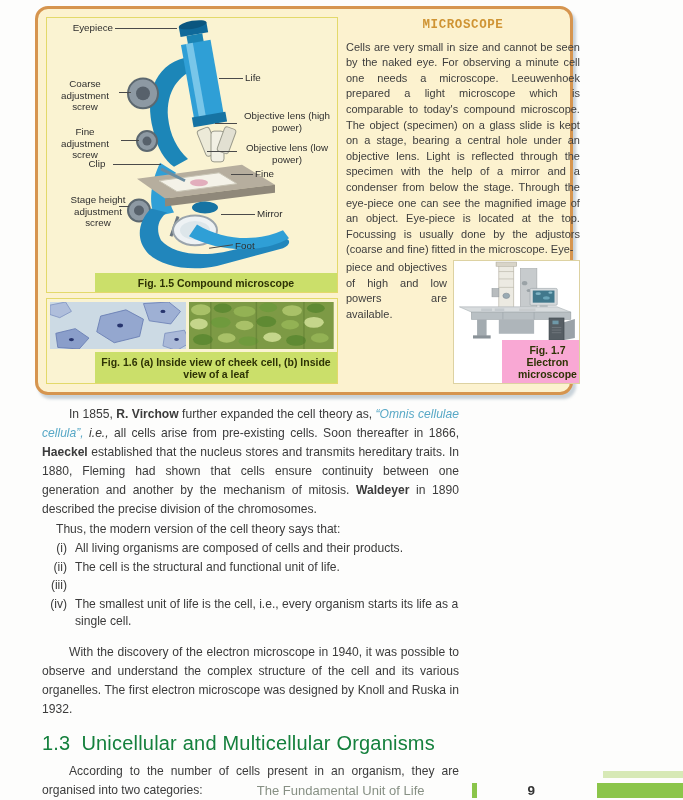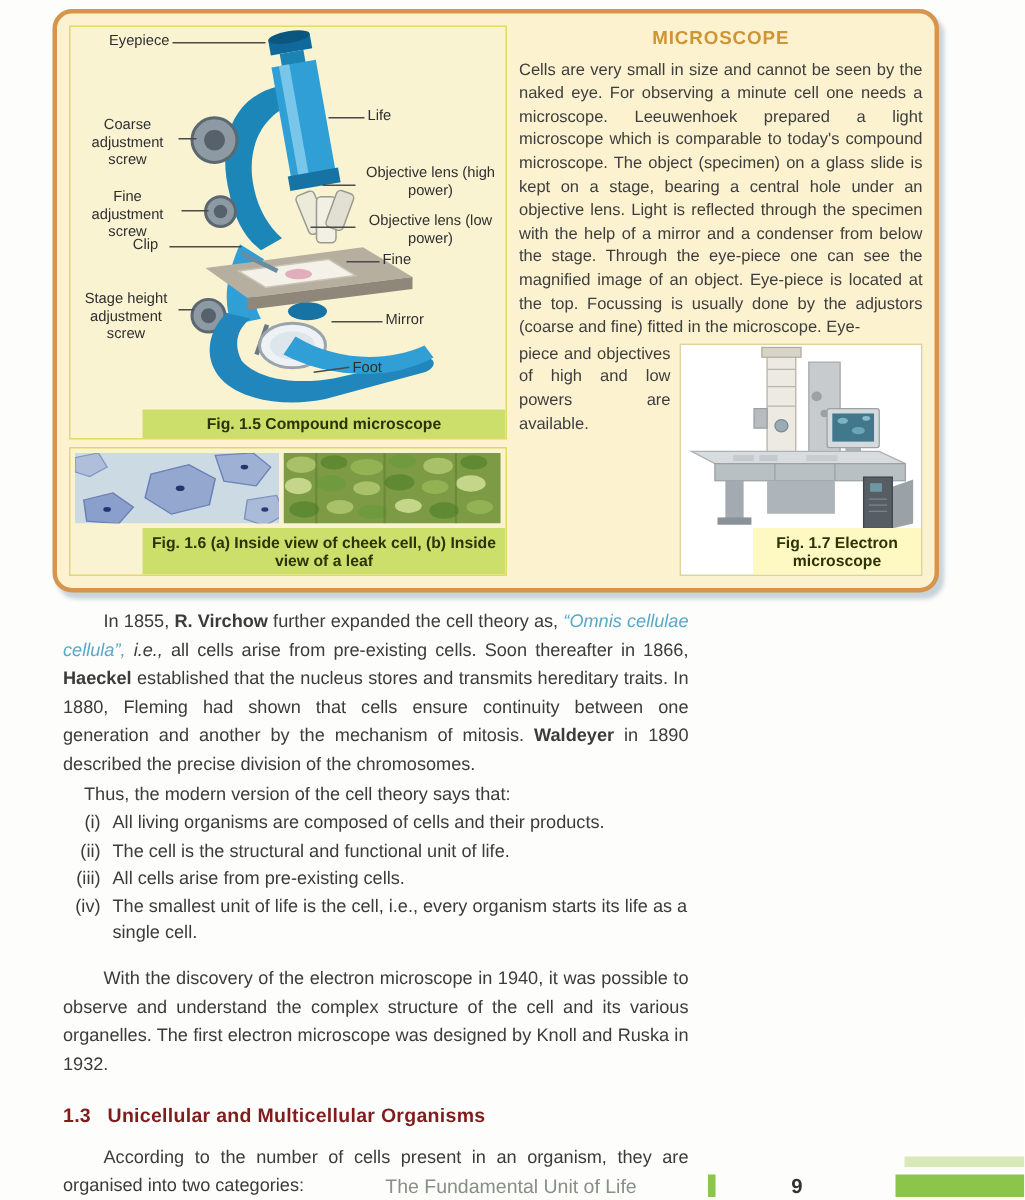--- a/index.html
+++ b/index.html
@@ -4,70 +4,70 @@
 <style>
   * { margin:0; padding:0; box-sizing:border-box; }
   html,body { background:#ffffff; }
   .page {
     position:relative; width:683px; height:800px; background:#fdfdfc;
     font-family:"Liberation Sans", sans-serif; overflow:hidden;
   }
 
   
   .infobox {
-    position:absolute; left:35px; top:6px; width:591px; height:389px;
+    position:absolute; left:35px; top:6px; width:538px; height:389px;
     background:#fcf2cf; border:3px solid #d6954f; border-radius:13px;
     box-shadow:3px 4px 3px rgba(120,145,165,.4);
     padding:8px;
   }
   .cols { display:flex; gap:8px; height:100%; }
   .left-col { width:292px; flex-shrink:0; display:flex; flex-direction:column; gap:5px; }
   .panel { border:1px solid #e3d96a; background:#faf3d2; display:flex; flex-direction:column; overflow:hidden; }
   .fig15 { flex:1; }
   .fig15 .art { position:relative; flex:1; }
   .fig15 .art > svg { position:absolute; inset:0; width:100%; height:100%; }
   .cap {
     text-align:center; font-weight:bold; font-size:10.5px; color:#2e3305;
     padding:4px 2px 3px; line-height:12px; flex-shrink:0;margin-left:48px;
   }
   .cap.green { background:#cbdf6a; }
-  .cap.pale  { background:#fef9c3; }
+  .cap.pale  { background:#f9a8d4;padding-left:16px; }
   .fig16 { height:86px; flex-shrink:0; }
   .fig16 .imgs { flex:1; display:flex; gap:3px; padding:3px; min-height:0; }
   .fig16 .imgs > svg { height:100%; }
 
   .lbl {
     position:absolute; font-size:9.8px; line-height:11.5px; color:#2e2e2e; text-align:center;
   }
   .lead { position:absolute; height:1px; background:#4a4a4a; }
 
   .right-col {
     flex:1; display:flex; flex-direction:column;
     font-size:11px; line-height:15.6px; text-align:justify; color:#3d3d3d;
   }
-  .ib-title { text-align:center; font-weight:bold; font-size:12.5px; color:#cf9434; letter-spacing:.6px; margin:1px 0 6px; }
+  .ib-title { text-align:center; font-weight:bold; font-size:12.5px; color:#cf9434; letter-spacing:.6px; margin:1px 0 6px;font-family:Liberation Mono, monospace; }
   .wrap-row { display:flex; margin-top:2px; flex:1; min-height:0; }
   .side-text { width:101px; flex-shrink:0; }
   .side-text p { margin-bottom:9px; }
   .fig17 { flex:1; margin-left:6px; border:1px solid #ddd2a2; background:#ffffff; display:flex; flex-direction:column; overflow:hidden; }
   .fig17 svg { flex:1; min-height:0; width:100%; }
 
   
   .content { position:absolute; left:42px; top:405px; width:417px; color:#3b3b3b; font-size:12.1px; line-height:19px; }
   .para { text-align:justify; }
   .indent { text-indent:27px; }
   .b { font-weight:bold; }
   .i { font-style:italic; }
   .blue { color:#58a8c6; font-style:italic; }
   .intro { text-indent:14px; margin-top:1px; }
   .rlist { margin-top:1px; line-height:17.6px; }
   .li { display:flex; margin-bottom:1px; }
   .li .num { flex:0 0 33px; text-align:right; padding-right:8px; }
   .para-em { margin-top:12px; }
-  .section { font-size:13px; font-weight:bold; color:#7f1d1d; margin:15px 0 9px; letter-spacing:.2px; }
+  .section { font-size:20px; font-weight:normal; color:#15803d; margin:15px 0 9px; letter-spacing:.2px; }
   .secnum { margin-right:11px; }
   .alist { margin-left:32px; line-height:17.2px; }
   .alist .num { flex:0 0 24px; text-align:left; padding-right:6px; }
 
   
   .bar-light { position:absolute; top:771px; right:0; width:80px; height:7px; background:#d7e9b6; }
   .footer { position:absolute; top:783px; right:0; display:flex; align-items:center;gap:36px; }
   .chapter { font-size:13px; color:#879084; }
   .tick { width:5px; height:15px; background:#8bc54a; margin:0 14px 0 12px; }
   .pnum { font-size:13.5px; font-weight:bold; color:#333; }
@@ -144,21 +144,21 @@
 
             <div class="lbl" style="left:192px; top:124px; width:96px;">Objective lens (low power)</div>
             <div class="lead" style="left:160px; top:133px; width:30px;"></div>
 
             <div class="lbl" style="left:34px; top:140px; width:32px;">Clip</div>
             <div class="lead" style="left:66px; top:146px; width:48px;"></div>
 
             <div class="lbl" style="left:208px; top:150px;">Fine</div>
             <div class="lead" style="left:184px; top:156px; width:22px;"></div>
 
-            <div class="lbl" style="left:2px; top:176px; width:70px;">Stage height adjustment screw</div>
+            <div class="lbl" style="left:16px; top:176px; width:70px;">Stage height adjustment screw</div>
             <div class="lead" style="left:72px; top:188px; width:10px;"></div>
 
             <div class="lbl" style="left:210px; top:190px;">Mirror</div>
             <div class="lead" style="left:174px; top:196px; width:34px;"></div>
 
             <div class="lbl" style="left:188px; top:222px;">Foot</div>
             <div class="lead" style="left:162px; top:228px; width:24px; transform:rotate(-8deg);"></div>
           </div>
           <div class="cap green">Fig. 1.5 Compound microscope</div>
         </div>
@@ -277,21 +277,20 @@
       <div class="li">
           <span class="num">(i)</span>
           <span>All living organisms are composed of cells and their products.</span>
         </div>
       <div class="li">
           <span class="num">(ii)</span>
           <span>The cell is the structural and functional unit of life.</span>
         </div>
       <div class="li">
           <span class="num">(iii)</span>
-          <span>All cells arise from pre-existing cells.</span>
         </div>
       <div class="li">
           <span class="num">(iv)</span>
           <span>The smallest unit of life is the cell, i.e., every organism starts its life as a single cell.</span>
         </div>
     </div>
 
     <p class="para indent para-em">With the discovery of the electron microscope in 1940, it was possible to observe and understand the complex structure of the cell and its various organelles. The first electron microscope was designed by Knoll and Ruska in 1932.</p>
 
     <h2 class="section"><span class="secnum">1.3</span><span>Unicellular and Multicellular Organisms</span></h2>

